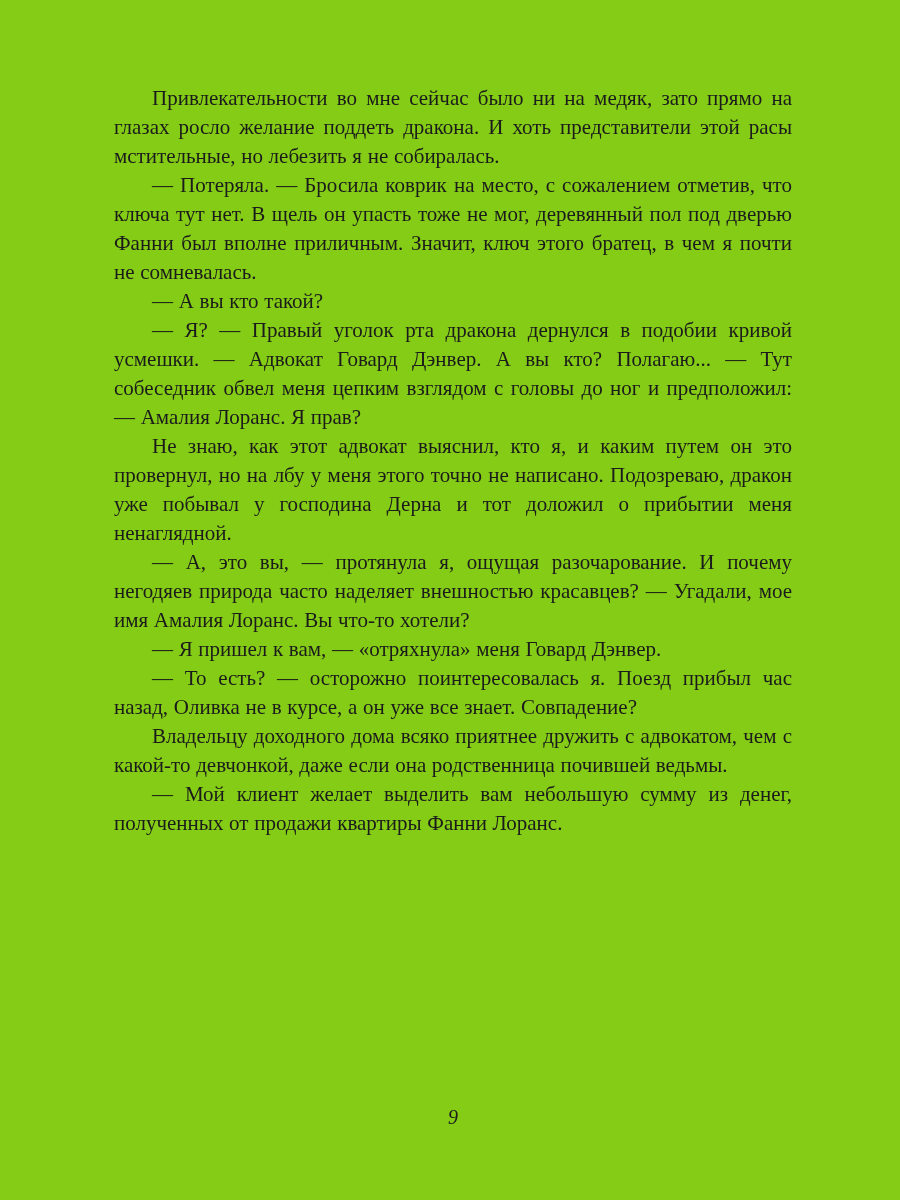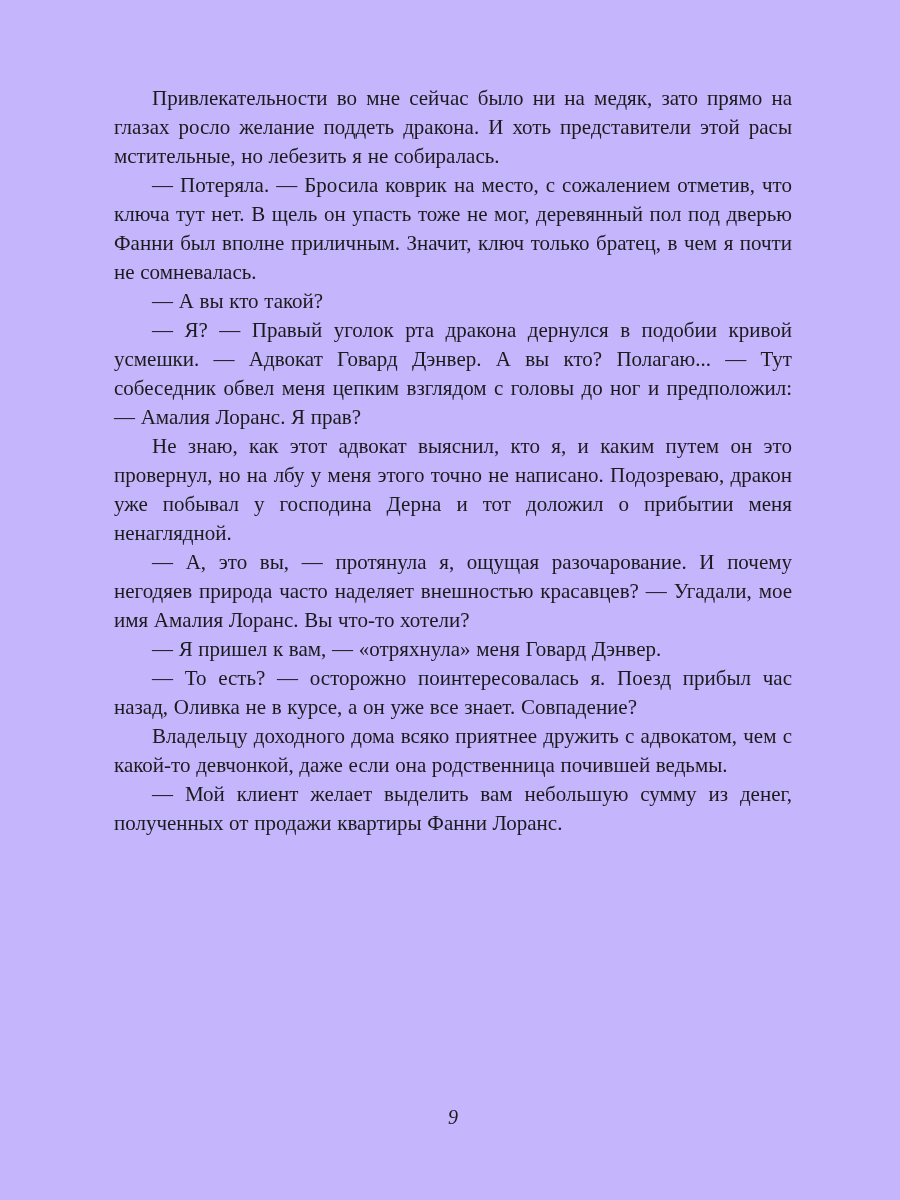--- a/index.html
+++ b/index.html
@@ -10,21 +10,21 @@
     body {
       width: 900px;
       height: 1200px;
       font-family: "Liberation Serif", "DejaVu Serif", serif;
       color: #1b1b1b;
     }
     .page {
       position: relative;
       width: 900px;
       height: 1200px;
-      background: #c4b5fd;
+      background: #84cc16;
       overflow: hidden;
     }
     .text-block {
       position: absolute;
       left: 114px;
       top: 84px;
       width: 678px;
     }
     .text-block p {
       margin: 0;
@@ -47,21 +47,21 @@
       font-style: italic;
       color: #1b1b1b;
     }
   </style>
 </head>
 <body>
 
 <div class="page">
   <div class="text-block" id="paragraphs">
       <p>Привлекательности во мне сейчас было ни на медяк, зато прямо на глазах росло желание поддеть дракона. И хоть представители этой расы мстительные, но лебезить я не собиралась.</p>
-      <p>— Потеряла. — Бросила коврик на место, с сожалением отметив, что ключа тут нет. В щель он упасть тоже не мог, деревянный пол под дверью Фанни был вполне приличным. Значит, ключ только братец, в чем я почти не сомневалась.</p>
+      <p>— Потеряла. — Бросила коврик на место, с сожалением отметив, что ключа тут нет. В щель он упасть тоже не мог, деревянный пол под дверью Фанни был вполне приличным. Значит, ключ этого братец, в чем я почти не сомневалась.</p>
       <p>— А вы кто такой?</p>
       <p>— Я? — Правый уголок рта дракона дернулся в подобии кривой усмешки. — Адвокат Говард Дэнвер. А вы кто? Полагаю... — Тут собеседник обвел меня цепким взглядом с головы до ног и предположил: — Амалия Лоранс. Я прав?</p>
       <p>Не знаю, как этот адвокат выяснил, кто я, и каким путем он это провернул, но на лбу у меня этого точно не написано. Подозреваю, дракон уже побывал у господина Дерна и тот доложил о прибытии меня ненаглядной.</p>
       <p>— А, это вы, — протянула я, ощущая разочарование. И почему негодяев природа часто наделяет внешностью красавцев? — Угадали, мое имя Амалия Лоранс. Вы что-то хотели?</p>
       <p>— Я пришел к вам, — «отряхнула» меня Говард Дэнвер.</p>
       <p>— То есть? — осторожно поинтересовалась я. Поезд прибыл час назад, Оливка не в курсе, а он уже все знает. Совпадение?</p>
       <p>Владельцу доходного дома всяко приятнее дружить с адвокатом, чем с какой-то девчонкой, даже если она родственница почившей ведьмы.</p>
       <p>— Мой клиент желает выделить вам небольшую сумму из денег, полученных от продажи квартиры Фанни Лоранс.</p>
     </div>
   <div class="page-number">9</div>

